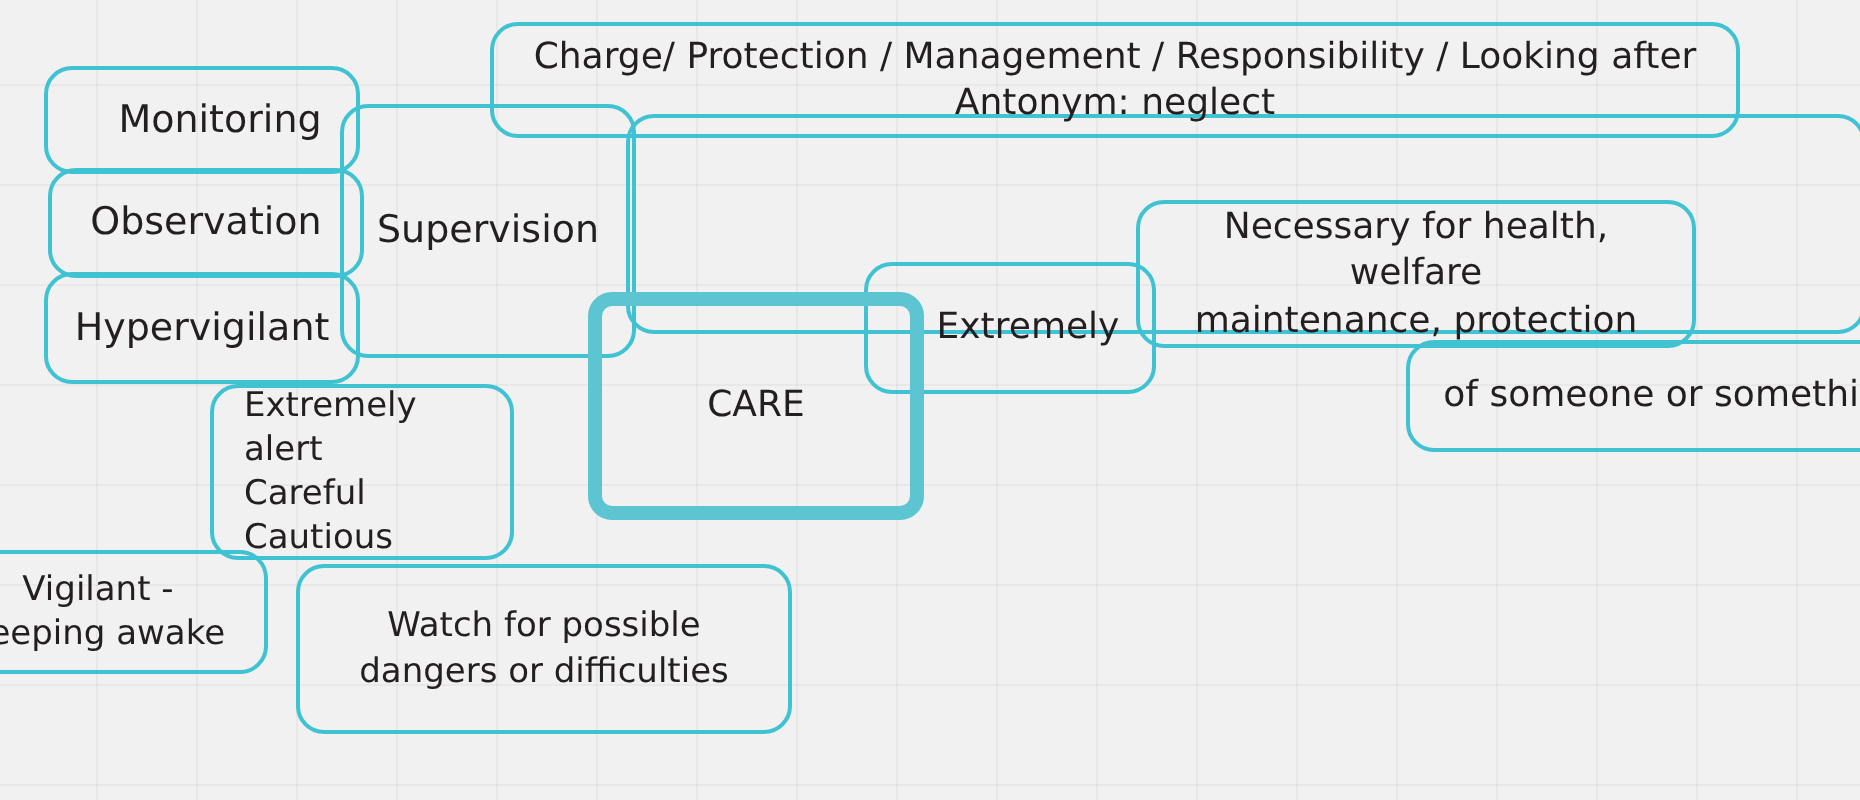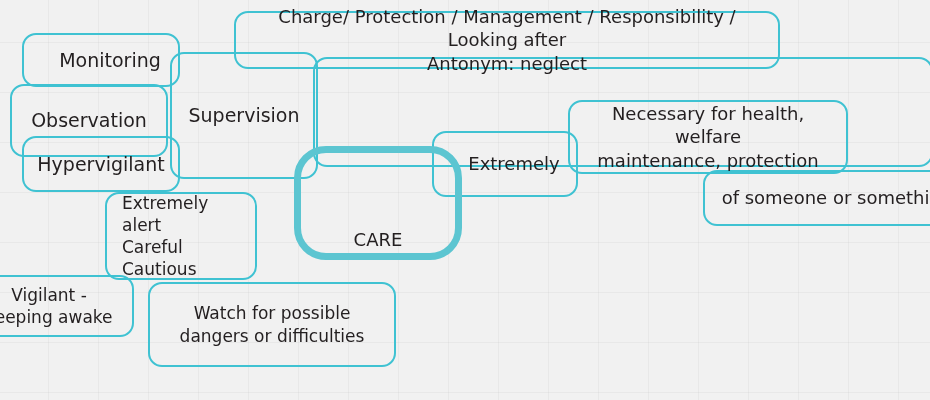--- a/index.html
+++ b/index.html
@@ -37,55 +37,54 @@
   .node .txt {
     display: block;
     white-space: pre-line;
   }
   .node.left-align {
     justify-content: flex-start;
     text-align: left;
   }
   .node.center-root {
     border: 7px solid #5cc5d1;
-    border-radius: 32px;
-    align-items: flex-end;
+    border-radius: 12px;
   }
   .s17 { font-size: 17px; }
   .s18 { font-size: 18px; }
   .s19 { font-size: 19px; }
 
   
   .z1 { z-index: 1; }
   .z2 { z-index: 2; }
   .z3 { z-index: 3; padding-left: 28px; }
   .z9 { z-index: 9; }
 </style>
 </head>
 <body>
 
 <div id="canvas">
 
   <div class="node s19 z3" style="left:22px; top:33px; width:158px; height:54px;">
     <span class="txt">Monitoring</span>
   </div>
 
-  <div class="node s19 z2" style="left:10px; top:84px; width:158px; height:73px;">
+  <div class="node s19 z2" style="left:24px; top:84px; width:158px; height:55px;">
     <span class="txt">Observation</span>
   </div>
 
   <div class="node s19 z1" style="left:170px; top:52px; width:148px; height:127px;">
     <span class="txt">Supervision</span>
   </div>
 
   <div class="node s19 z2" style="left:22px; top:136px; width:158px; height:56px;">
     <span class="txt">Hypervigilant</span>
   </div>
 
-  <div class="node s18 z2" style="left:234px; top:11px; width:546px; height:58px;">
+  <div class="node s18 z2" style="left:245px; top:11px; width:625px; height:58px;">
     <span class="txt">Charge/ Protection / Management / Responsibility / Looking after
 Antonym: neglect</span>
   </div>
 
   <div class="node z1" style="left:313px; top:57px; width:620px; height:110px; border-radius:14px;"></div>
 
   <div class="node s18 z3" style="left:432px; top:131px; width:146px; height:66px;">
     <span class="txt">Extremely</span>
   </div>
 

